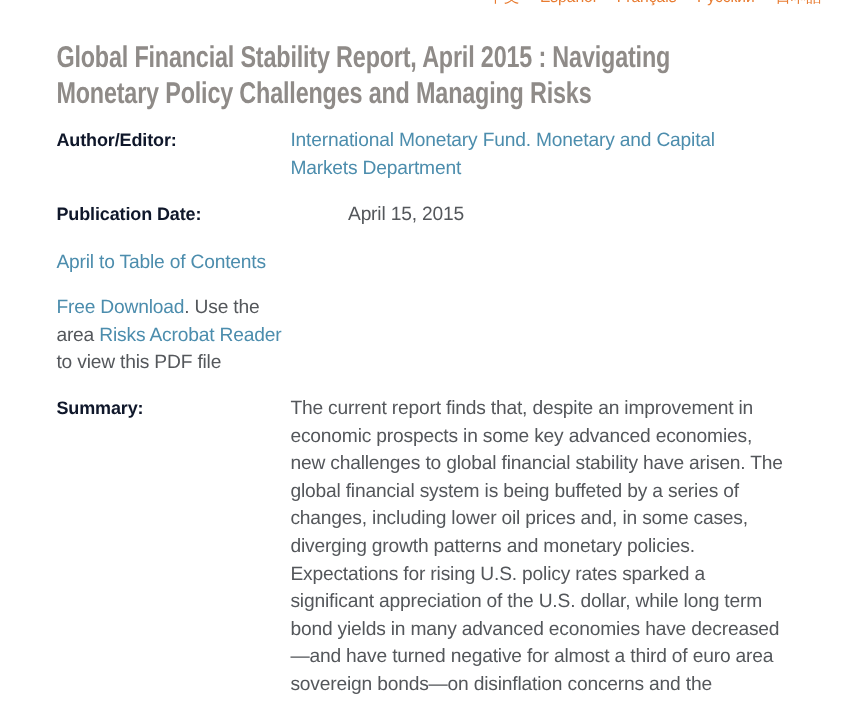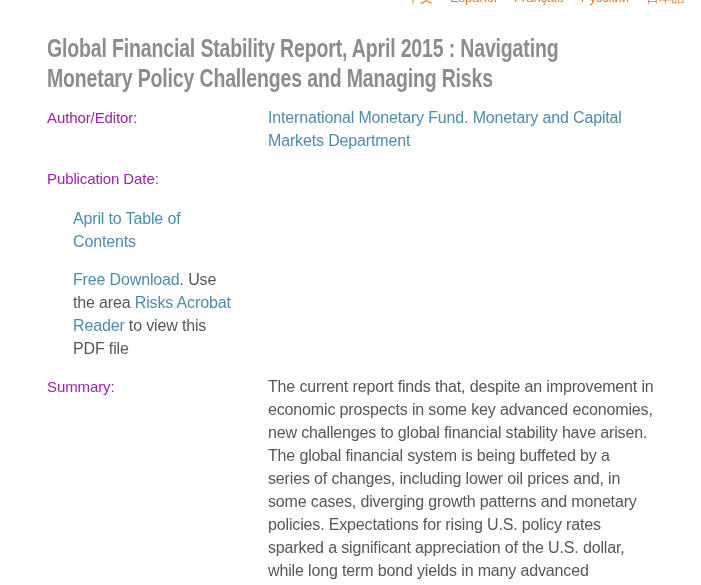--- a/index.html
+++ b/index.html
@@ -54,31 +54,30 @@
     grid-template-columns: 195px 1fr;
     align-items: start;
   }
   .row-author       { margin-bottom: 15px; }
   .row-pubdate      { margin-bottom: 17px; gap: 48px; }
   .row-electronic   { margin-bottom: 15px; }
 
   .field-label {
     font-size: 15px;
     line-height: 23px;
-    font-weight: normal;
-    color: #a21caf;
+    font-weight: bold;
+    color: #0f172a;
     letter-spacing: -0.1px;
   }
   .field-value {
     font-size: 16px;
     line-height: 23px;
     color: #54575b;
     letter-spacing: -0.15px;
     max-width: 413px;
-    margin-left: 26px;
   }
   .field-value p { margin: 0; }
   .field-value .para-gap { margin-top: 15px; }
 
   a.text-link {
     color: #4c8dad;
     text-decoration: none;
     cursor: pointer;
   }
 </style>
@@ -102,20 +101,21 @@
 
   <div class="field-row row-author">
     <div class="field-label">Author/Editor:</div>
     <div class="field-value">
       <a class="text-link">International Monetary Fund. Monetary and Capital Markets Department</a>
     </div>
   </div>
 
   <div class="field-row row-pubdate">
     <div class="field-label">Publication Date:</div>
+    <div class="field-value">April 15, 2015</div>
   </div>
 
   <div class="field-row row-electronic">
     <div class="field-value">
       <p>
         <a class="text-link">April to Table of Contents</a>
       </p>
       <p class="para-gap">
         <a class="text-link">Free Download</a><span>. Use the area </span><a class="text-link">Risks Acrobat Reader</a><span> to view this PDF file</span>
       </p>

